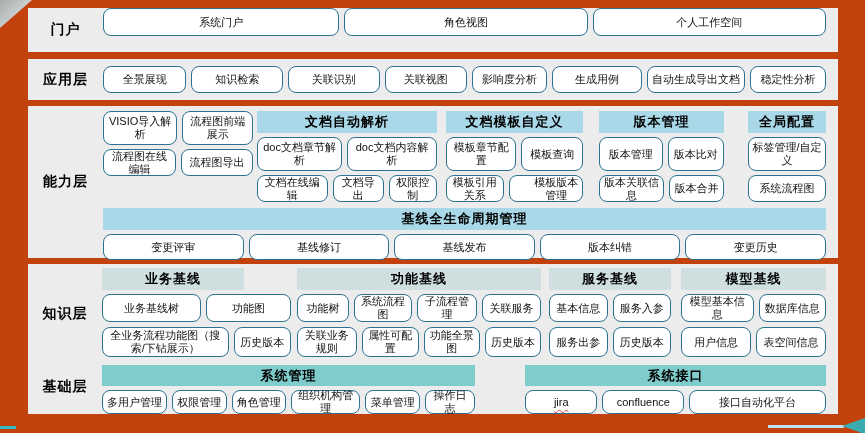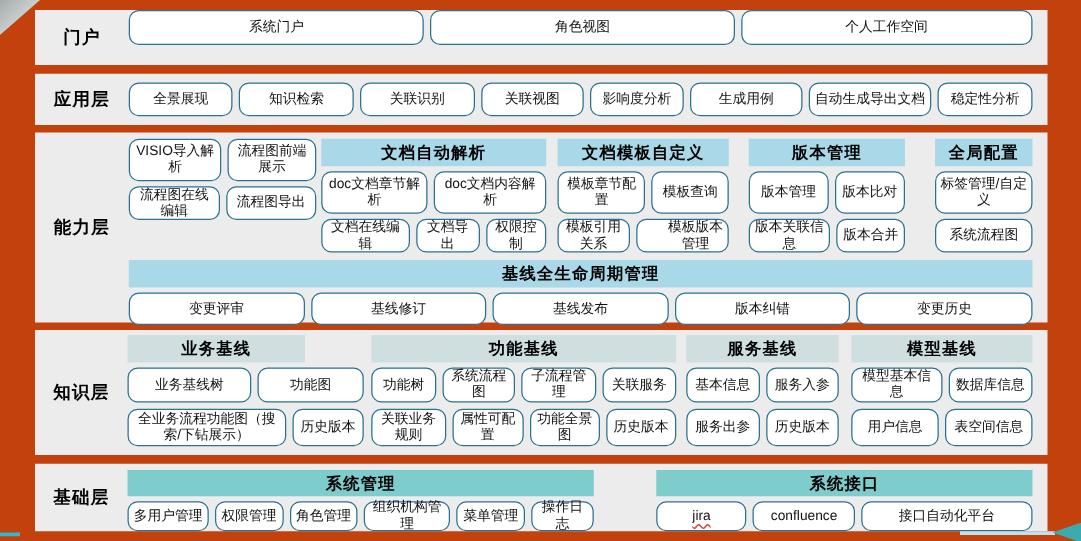--- a/index.html
+++ b/index.html
@@ -49,21 +49,21 @@
   #band-knowledge .content{padding-top:4px;}
   .kn-groups{display:flex;}
   .kn-groups .row{margin-bottom:5px;}
   .kn-groups .r1 .btn{height:28px;}
   .kn-groups .r2 .btn{height:30px;}
   .kg1{width:189px;} .kg2{width:244px;margin-left:6px;} .kg3{width:122px;margin-left:8px;}
   .kg4{width:145px;margin-left:10px;}
   .ghead.partial{width:142px;}
 
   
-  #band-base{top:371px;height:54px;}
+  #band-base{top:360px;height:54px;}
   #band-base .content{padding-top:5px;}
   .bs-groups{display:flex;}
   .bg1{width:373px;} .bg2{width:301px;margin-left:50px;}
   .bs-groups .row .btn{height:24px;}
 
   
   .corner-tl{position:absolute;top:0;left:0;width:32px;height:28px;
     background:linear-gradient(135deg,#a6acac 0%,#cfd4d4 60%,#e8ebeb 100%);
     clip-path:polygon(0 0,100% 0,0 100%);}
   .edge-line-left{position:absolute;left:0;top:426px;width:16px;height:3px;background:#35b8c8;}

